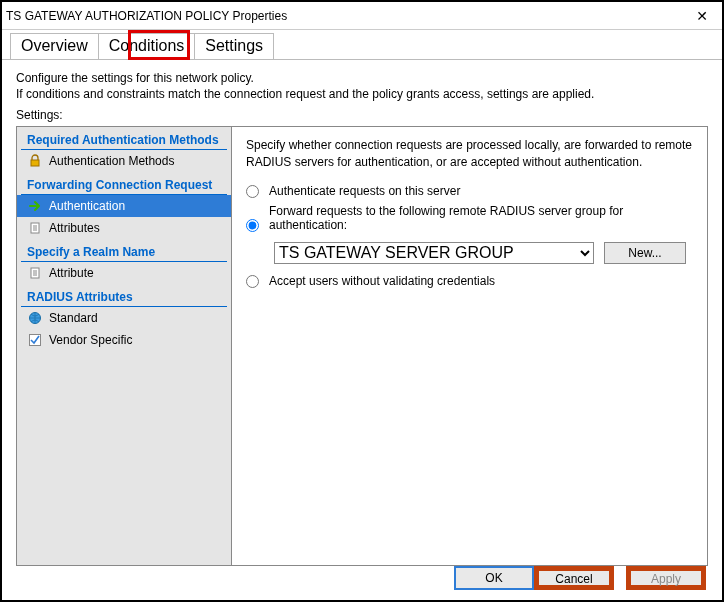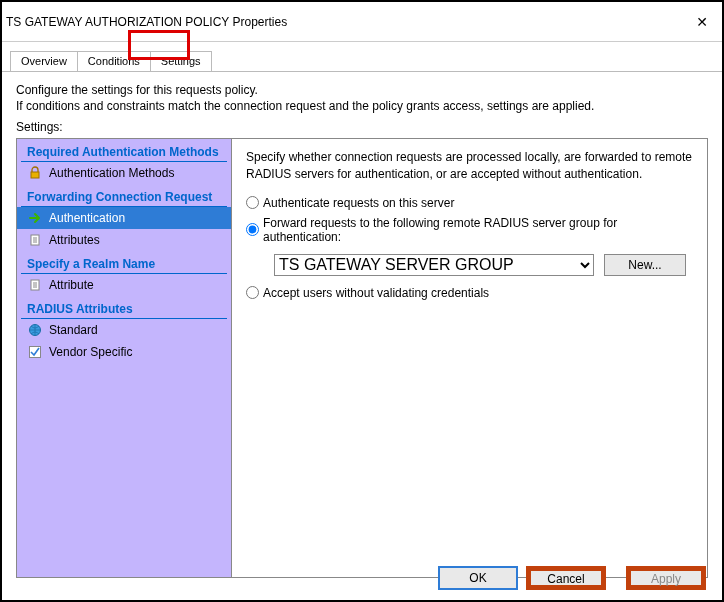--- a/index.html
+++ b/index.html
@@ -8,21 +8,21 @@
     width:724px; height:602px;
     font-family: "Segoe UI", Tahoma, sans-serif;
     font-size:12px;
     background:#fff;
     border:2px solid #000;
     position:relative;
     color:#000;
   }
   
   .titlebar {
-    height:40px;
+    height:28px;
     border-bottom:1px solid #ccc;
     display:flex;
     align-items:center;
     padding:0 0 0 4px;
     font-size:12px;
   }
   .titlebar .title { flex:1; }
   .titlebar .close {
     width:40px; height:28px;
     display:flex; align-items:center; justify-content:center;
@@ -35,21 +35,21 @@
     border-bottom:1px solid #bbb;
     height:30px;
     align-items:flex-end;
   }
   .tab {
     padding:3px 10px 4px 10px;
     border:1px solid #bbb;
     border-bottom:none;
     background:#fff;
     margin-right:-1px;
-    font-size:11px;
+    font-size:16px;
   }
   
   .tab-highlight {
     position:absolute;
     top:28px; left:126px;
     width:62px; height:30px;
     border:3px solid #d00;
     pointer-events:none;
   }
   
@@ -64,21 +64,21 @@
   .main {
     display:flex;
     margin:0 14px;
     border:1px solid #888;
     height:440px;
   }
   .sidebar {
     width:215px;
     border-right:1px solid #888;
     overflow:hidden;
-    background:#c4b5fd;
+    background:#e5e5e5;
   }
   .content {
     flex:1;
     padding:10px 14px;
   }
   .sec-head {
     color:#0066cc;
     font-weight:bold;
     padding:4px 6px 2px 6px;
     border-bottom:1px solid #0066cc;
@@ -95,22 +95,22 @@
     color:#fff;
   }
   .icon-box {
     width:16px; height:16px;
     display:flex; align-items:center; justify-content:center;
     font-size:12px;
   }
   .content p { margin:0 0 14px 0; line-height:1.35; }
   .radio-row {
     display:flex;
-    align-items:center;
-    gap:4px;
+    align-items:flex-end;
+    gap:10px;
     margin:6px 0;
   }
   input[type=radio] { margin:0; width:13px; height:13px; }
   .radius-row {
     display:flex;
     align-items:center;
     gap:10px;
     margin:10px 0 10px 28px;
   }
   select.radius {
@@ -123,21 +123,21 @@
   button.new {
     width:82px; height:22px;
     border:1px solid #888;
     background:#e9e9e9;
     font-size:12px;
   }
   
   .bottom {
     position:absolute;
     bottom:10px; right:16px;
-    display:flex; gap:8px;
+    display:flex; 
   }
   .bottom button {
     width:80px; height:24px;
     border:5px solid #c2410c;
     background:#e9e9e9;
     font-size:12px;
   }
   .bottom button.ok { border:2px solid #2e7cd6; background:#e9e9e9; }
   .bottom button.apply { color:#888;margin-left:12px; }
 </style>
@@ -150,21 +150,21 @@
 </div>
 
 <div class="tabs">
   <div class="tab">Overview</div>
   <div class="tab">Conditions</div>
   <div class="tab">Settings</div>
 </div>
 <div class="tab-highlight"></div>
 
 <div class="desc">
-  <div>Configure the settings for this requests policy.</div>
+  <div>Configure the settings for this network policy.</div>
   <div>If conditions and constraints match the connection request and the policy grants access, settings are applied.</div>
 </div>
 <div class="settings-label">Settings:</div>
 
 <div class="main">
 
   <div class="sidebar">
     <div class="sec-head">Required Authentication Methods</div>
     <div class="tree-item">
       <span class="icon-box">

